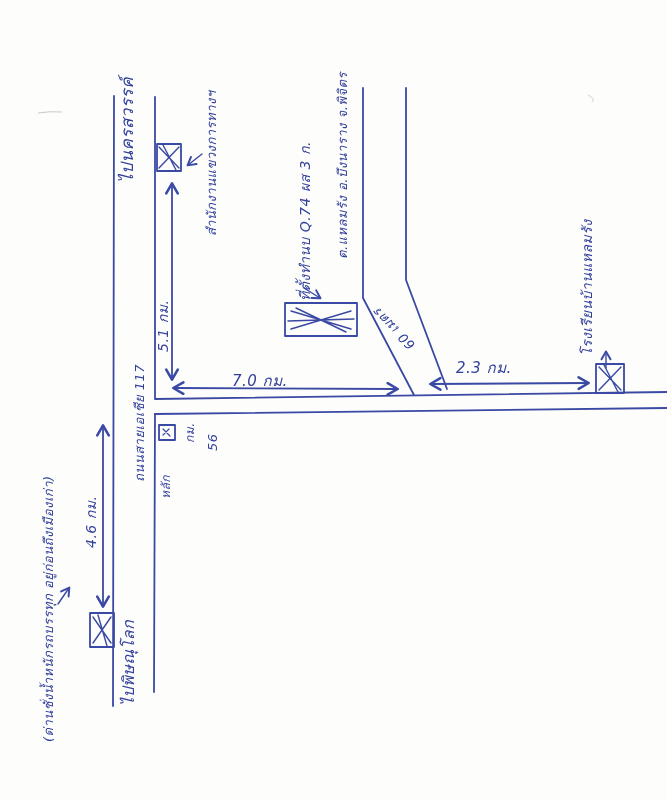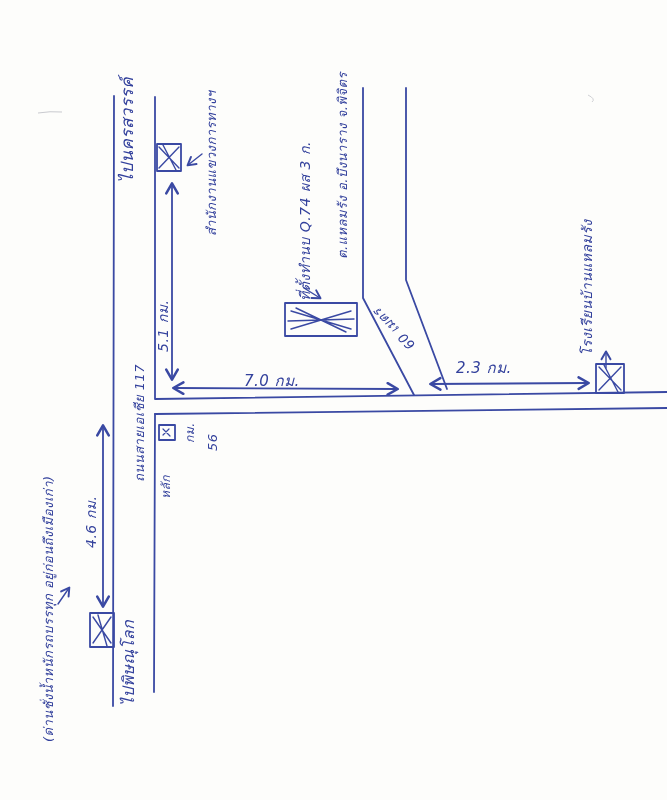--- a/index.html
+++ b/index.html
@@ -80,21 +80,21 @@
   <div class="lbl v s14" style="left:156px;top:352px;">5.1 กม.</div>
 
   <div class="lbl v s13" style="left:133px;top:482px;">ถนนสายเอเชีย 117</div>
 
   <div class="lbl v s14" style="left:298px;top:301px;">ที่ตั้งทำนบ Q.74 ผส 3 ก.</div>
 
   <div class="lbl v s13" style="left:336px;top:259px;">ต.แหลมรัง อ.บึงนาราง จ.พิจิตร</div>
 
   <div class="lbl diag s13" style="left:408px;top:352px;">60 เมตร</div>
 
-  <div class="lbl s15" style="left:244px;top:373px;">7.0 กม.</div>
+  <div class="lbl s15" style="left:232px;top:373px;">7.0 กม.</div>
 
   <div class="lbl s15" style="left:456px;top:360px;">2.3 กม.</div>
 
   <div class="lbl v s14" style="left:580px;top:356px;">โรงเรียนบ้านแหลมรัง</div>
 
   <div class="lbl v s12" style="left:184px;top:443px;">กม.</div>
 
   <div class="lbl v s13" style="left:206px;top:451px;">56</div>
 
   <div class="lbl v s12" style="left:160px;top:499px;">หลัก</div>

